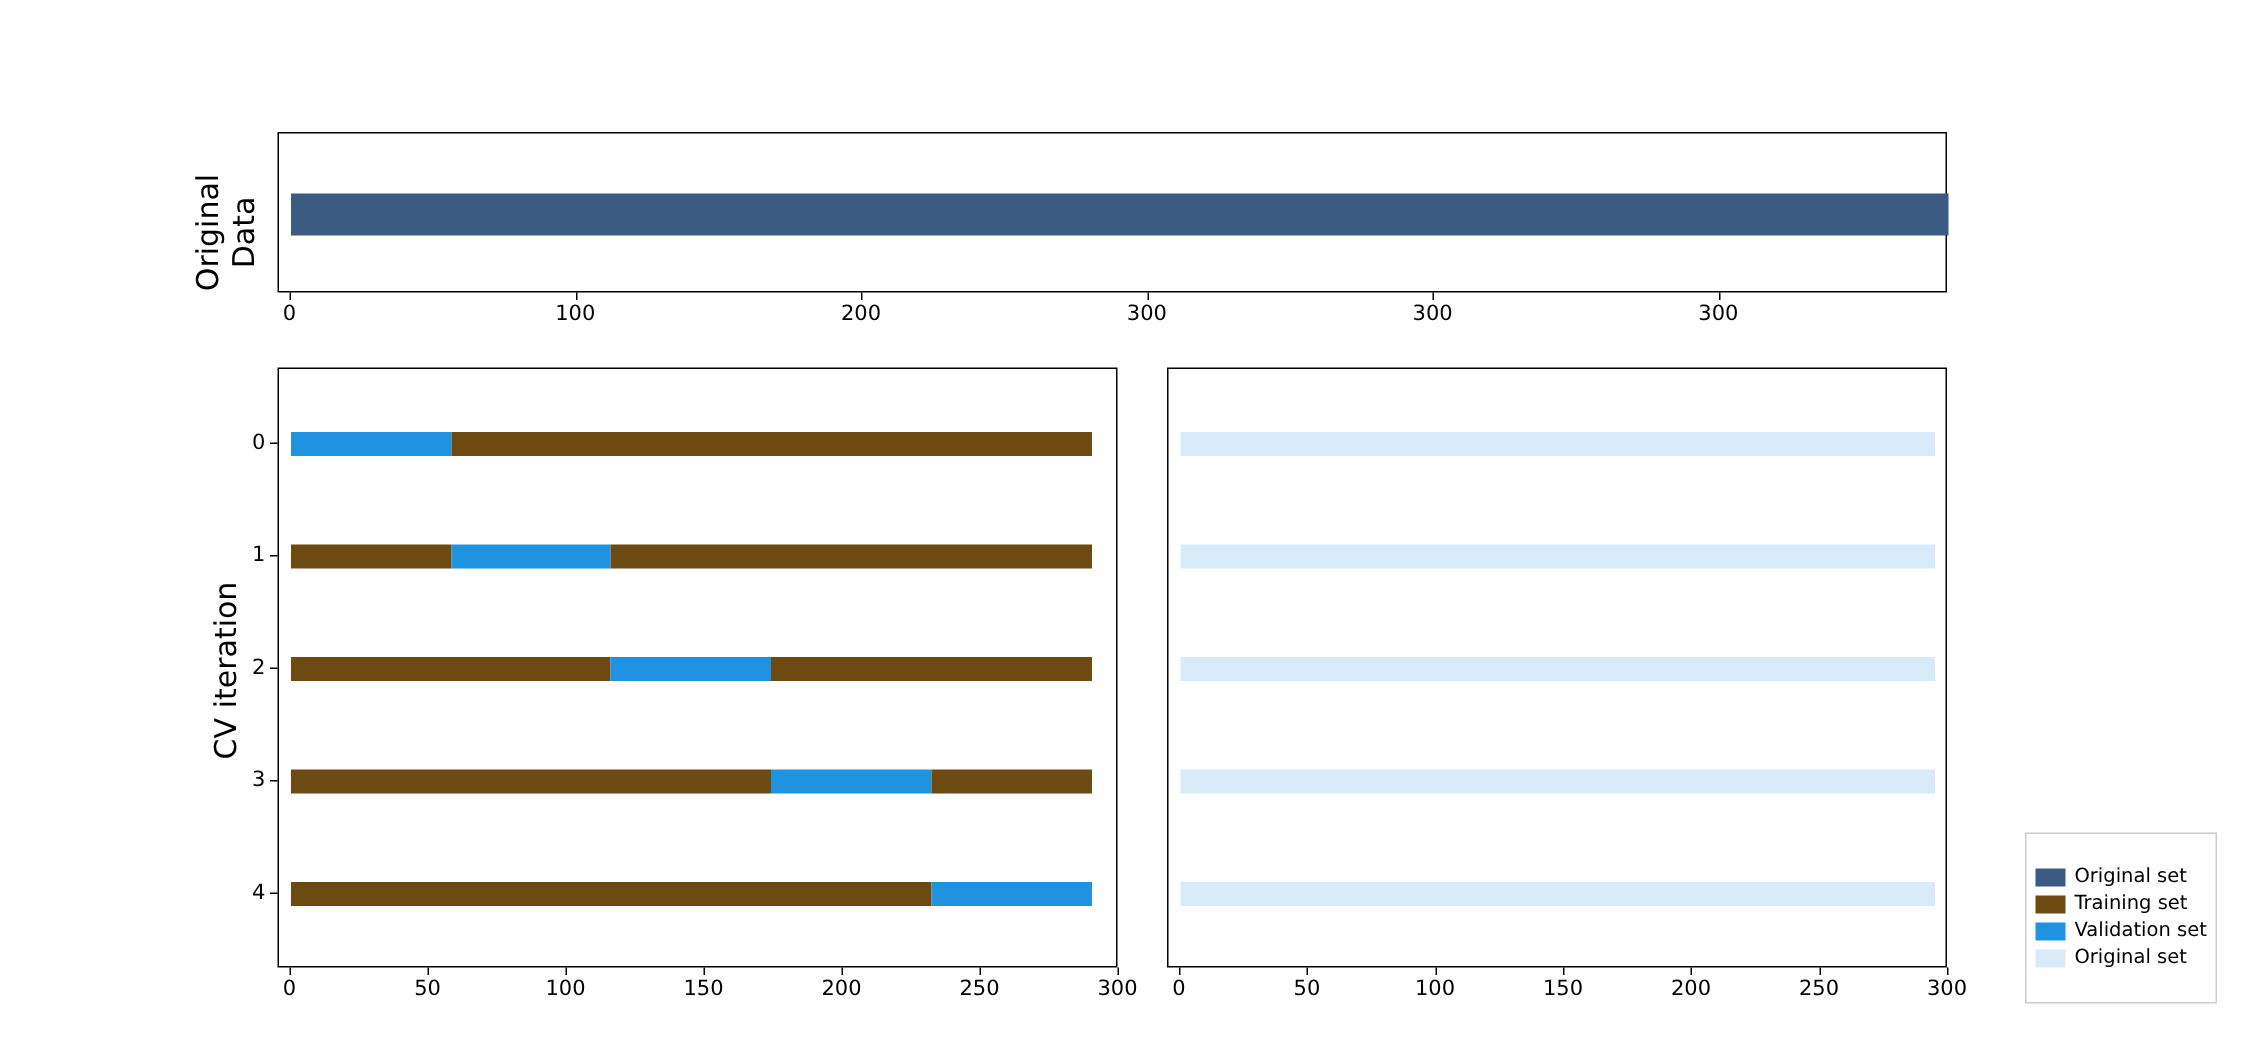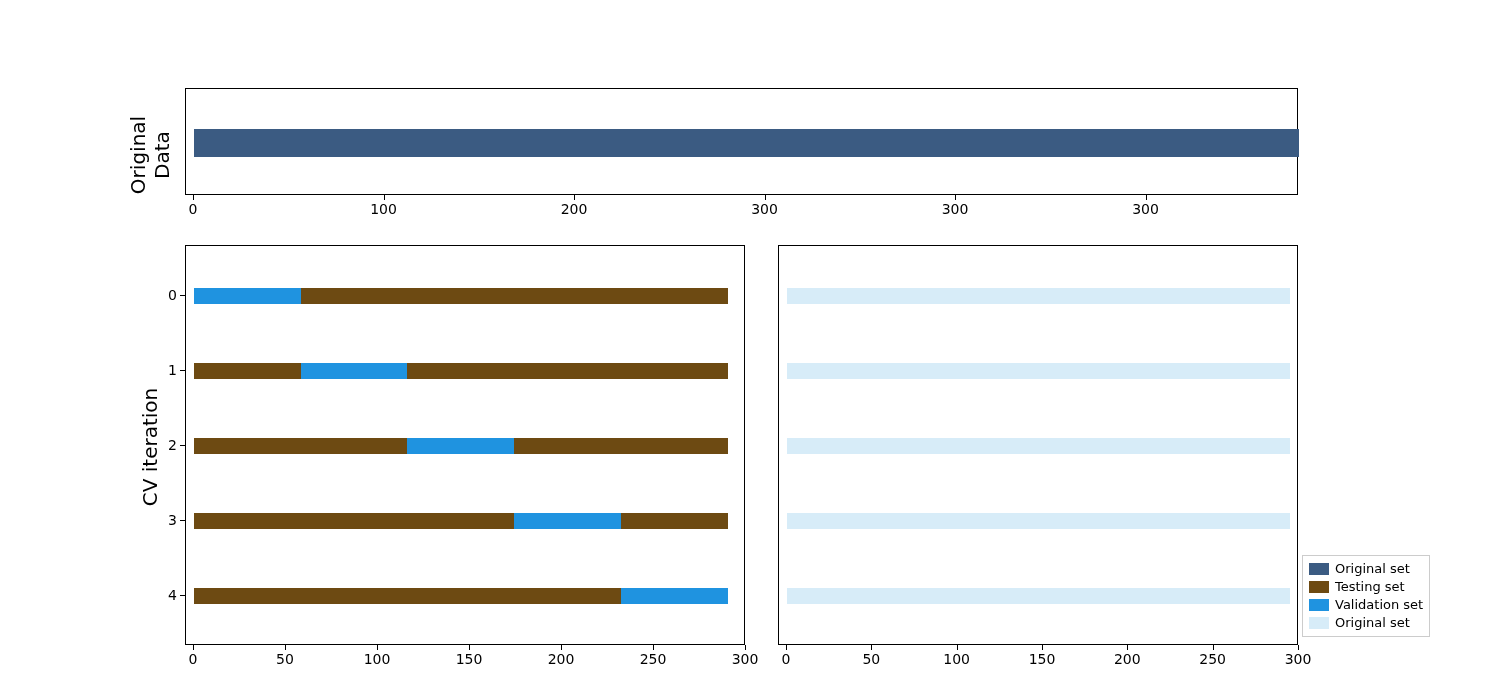--- a/index.html
+++ b/index.html
@@ -69,22 +69,23 @@
     position: absolute;
     height: 1px;
     width: 5px;
     background: #000;
   }
   .legend {
     position: absolute;
     border: 1px solid #cccccc;
     background: #ffffff;
     font-size: 13px;
-    padding: 4px 6px;
+    padding: 20px 6px;
     line-height: 18px;
+    margin-left: 48px;
   }
   .legend-row {
     display: flex;
     align-items: center;
     gap: 6px;
   }
   .swatch {
     width: 20px;
     height: 12px;
     display: inline-block;
@@ -147,21 +148,21 @@
       </div>
     </div>
 
   <div id="legend" class="legend" style="left: 1302px; top: 555px;">
       <div class="legend-row">
         <span class="swatch" style="background: rgb(59, 91, 130);"></span>
         <span>Original set</span>
       </div>
       <div class="legend-row">
         <span class="swatch" style="background: rgb(109, 74, 18);"></span>
-        <span>Testing set</span>
+        <span>Training set</span>
       </div>
       <div class="legend-row">
         <span class="swatch" style="background: rgb(31, 147, 224);"></span>
         <span>Validation set</span>
       </div>
       <div class="legend-row">
         <span class="swatch" style="background: rgb(215, 236, 248);"></span>
         <span>Original set</span>
       </div>
     </div>

